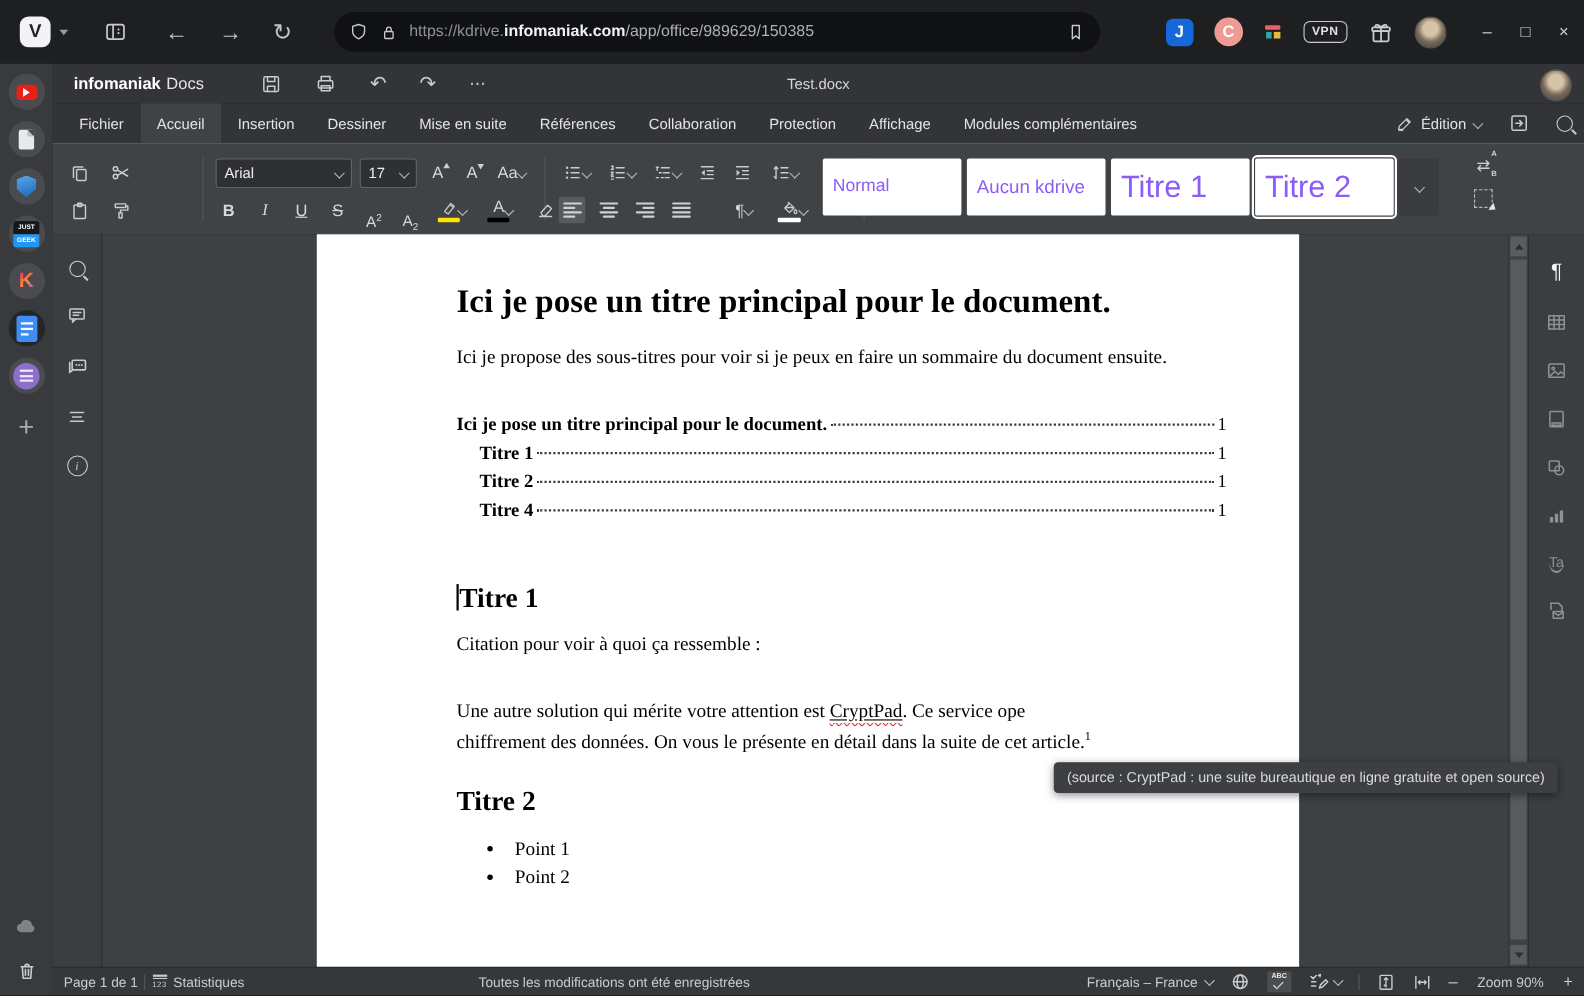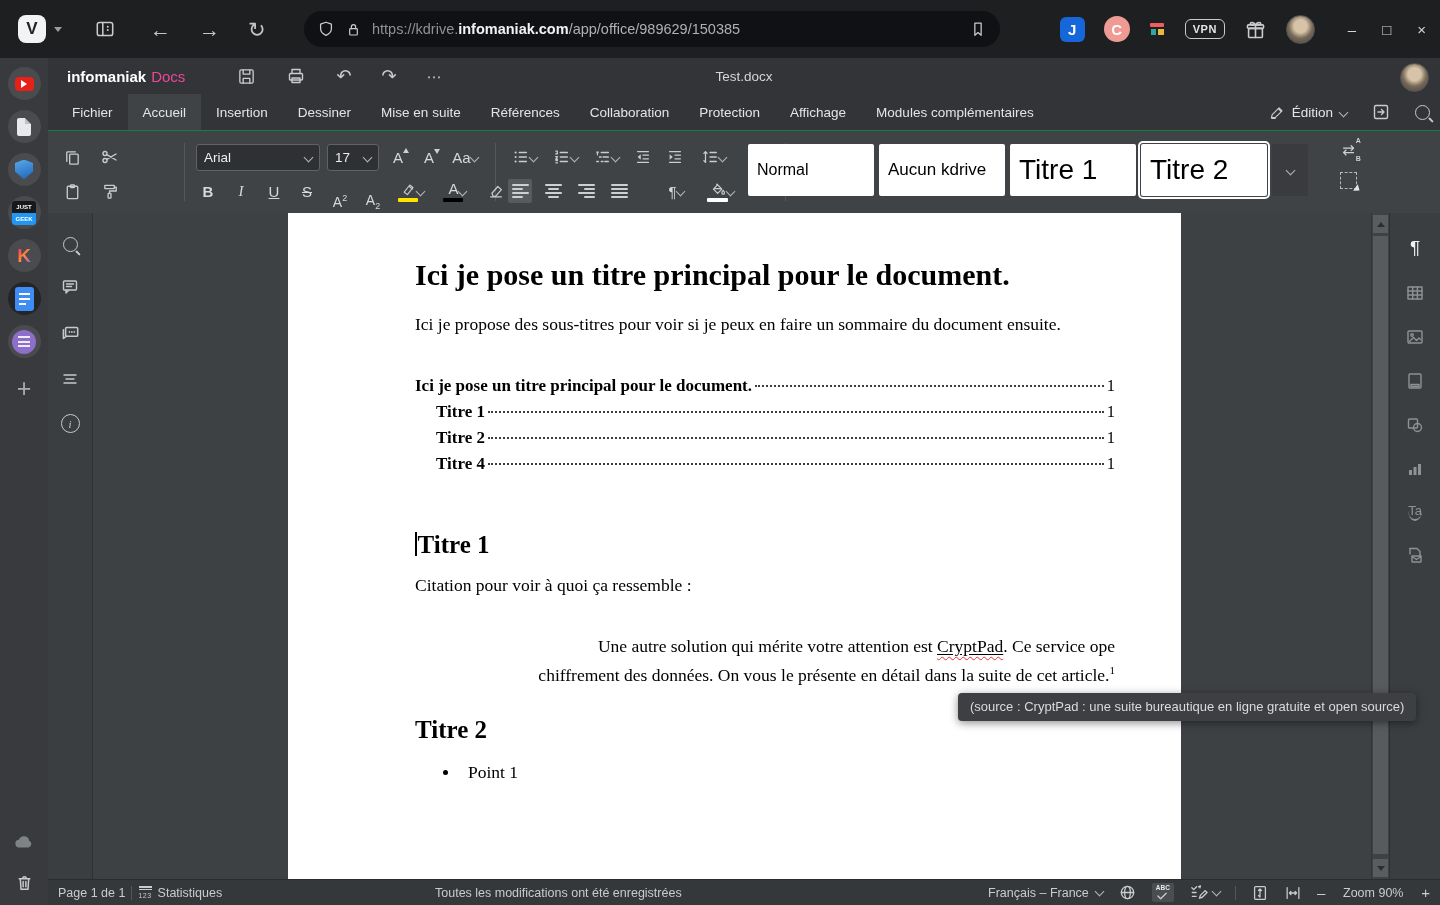--- a/index.html
+++ b/index.html
@@ -62,21 +62,21 @@
   .gdoc i.s{width:7px;align-self:flex-start;margin-left:4px;}
   .purp{width:24px;height:24px;border-radius:50%;background:#8d6fc9;display:flex;flex-direction:column;
         gap:2.5px;align-items:center;justify-content:center;}
   .purp i{width:12px;height:2px;background:#efeaf7;display:block;}
   .plus{color:#a9abad;font-size:25px;font-weight:300;margin-top:6px;}
   .vsb .spacer{flex:1;}
   
   .editor{position:absolute;left:48px;top:58px;width:1392px;height:847px;display:flex;flex-direction:column;}
   .ehead{height:36px;background:#323437;position:relative;display:flex;align-items:center;flex:none;}
   .brand{margin-left:14px;font-size:15px;color:#fff;font-weight:700;}
-  .brand span{color:#ec4899;font-weight:400;margin-left:5px;}
+  .brand span{color:#e5e5e5;font-weight:400;margin-left:5px;}
   .quick{display:flex;gap:30px;margin-left:52px;align-items:center;color:#c9cbcd;}
   .gly{font-size:18px;line-height:1;color:#c9cbcd;}
   .doctitle{position:absolute;left:0;right:0;text-align:center;font-size:13.5px;color:#d5d6d8;pointer-events:none;}
   .ehead .avatar{position:absolute;right:11px;top:5px;}
   .etabs{height:36px;background:#323437;display:flex;align-items:stretch;padding-left:9px;position:relative;flex:none;}
   .tab{padding:0 15px;display:flex;align-items:center;font-size:13.5px;color:#e3e4e6;}
   .tab.active{background:#404346;}
   .tabs-right{position:absolute;right:10px;top:0;height:36px;display:flex;align-items:center;gap:24px;}
   .edition{display:flex;align-items:center;gap:7px;color:#e3e4e6;font-size:13.5px;}
   
@@ -97,21 +97,21 @@
   .tri-u{width:0;height:0;border-left:3.5px solid transparent;border-right:3.5px solid transparent;
          border-bottom:5px solid #cdd0d2;position:absolute;top:3px;right:1px;}
   .tri-d{width:0;height:0;border-left:3.5px solid transparent;border-right:3.5px solid transparent;
          border-top:5px solid #cdd0d2;position:absolute;top:4px;right:1px;}
   .alr{display:flex;flex-direction:column;gap:2.6px;width:17px;}
   .alr i{height:1.6px;background:#cdd0d2;display:block;border-radius:1px;}
   .alr.c{align-items:center;} .alr.r{align-items:flex-end;}
   .w1{width:17px;} .w2{width:11px;}
   .gallery{position:absolute;left:700px;top:13px;display:flex;gap:5px;}
   .scard{width:126px;height:52px;background:#fff;border-radius:2px;display:flex;align-items:center;
-         padding:0 9px;color:#000000;overflow:hidden;white-space:nowrap;box-sizing:border-box;}
+         padding:0 9px;color:#8b5cf6;overflow:hidden;white-space:nowrap;box-sizing:border-box;}
   .scard.f0{font-size:16px;} .scard.f1{font-size:17px;} .scard.f2{font-size:28px;} 
   .scard.sel2{outline:2.5px solid #fdfdfd;outline-offset:1px;}
   .gchev{width:36px;height:52px;background:#393b3e;display:flex;align-items:center;justify-content:center;border-radius:2px;}
   .tr-icons{position:absolute;left:1292px;top:10px;display:flex;flex-direction:column;gap:13px;align-items:center;}
   .rep{position:relative;color:#cdd0d2;font-size:15px;}
   .rep b{position:absolute;font-size:7px;font-weight:700;} .rep b.a{top:-4px;right:-6px;} .rep b.bb{bottom:-3px;right:-6px;}
   .selall{width:15px;height:15px;border:1.4px dashed #b7b9bb;position:relative;}
   .selall i{position:absolute;right:-4px;bottom:-5px;width:0;height:0;border-left:5px solid #e6e7e8;
             border-top:4px solid transparent;border-bottom:4px solid transparent;transform:rotate(35deg);}
   
@@ -129,21 +129,21 @@
   .dtitle{font-size:30px;line-height:48px;font-weight:700;margin:0;}
   .intro{font-size:17.5px;line-height:23px;margin:14px 0 0;}
   .toc{margin-top:40px;}
   .tocrow{display:flex;align-items:baseline;font-size:17px;font-weight:700;height:26px;}
   .tocrow .dots{flex:1;border-bottom:2px dotted #3c3c3c;margin:0 3px;transform:translateY(-4px);}
   .tocrow .pg{font-weight:400;font-size:16.5px;}
   .tocrow.ind{padding-left:21px;}
   .dh{font-size:25px;font-weight:700;margin:0;}
   .h1m{margin-top:51px;} .h2m{margin-top:29px;}
   .cit{font-size:17.5px;margin:16px 0 0;}
-  .para{font-size:17.5px;line-height:23.5px;margin:39px 0 17px;text-align:right;}
+  .para{font-size:17.5px;line-height:23.5px;margin:39px 0 17px;}
   .para .ln{white-space:nowrap;}
   .lnk{text-decoration:underline;text-underline-offset:2px;}
   .lnk .wav{text-decoration:underline wavy #e03131;text-decoration-thickness:1px;text-underline-offset:4px;}
   sup.fn{font-size:11px;}
   .caret{display:inline-block;width:1.5px;height:24px;background:#000;vertical-align:-3px;margin-right:1px;}
   .blist{margin-top:16px;}
   .bitem{display:flex;align-items:center;height:26px;padding-left:28px;font-size:17.5px;}
   .bdot{width:5px;height:5px;background:#000;border-radius:50%;margin-right:20px;flex:none;}
   .sbar{width:17px;background:#3f4144;position:relative;flex:none;border-left:1px solid #333538;}
   .sbtn{position:absolute;left:1px;width:15px;height:18px;background:#5a5d60;display:flex;align-items:center;justify-content:center;}
@@ -596,20 +596,24 @@
               <div class="ln"><span>Une autre solution qui mérite votre attention est </span><span class="lnk"><span class="wav">CryptPad</span></span><span>. Ce service ope</span></div>
               <div><span>chiffrement des données. On vous le présente en détail dans la suite de cet article.</span><sup class="fn">1</sup></div>
             </div>
 
             <h2 class="dh h2m">Titre 2</h2>
             <div class="blist">
               <div class="bitem">
                   <span class="bdot"></span>
                   <span>Point 1</span>
                 </div>
+              <div class="bitem">
+                  <span class="bdot"></span>
+                  <span>Point 2</span>
+                </div>
             </div>
           </div>
         </div>
       </div>
 
       <div class="sbar">
         <div class="sbtn up">
             <i></i>
           </div>
         <div class="sthumb"></div>

